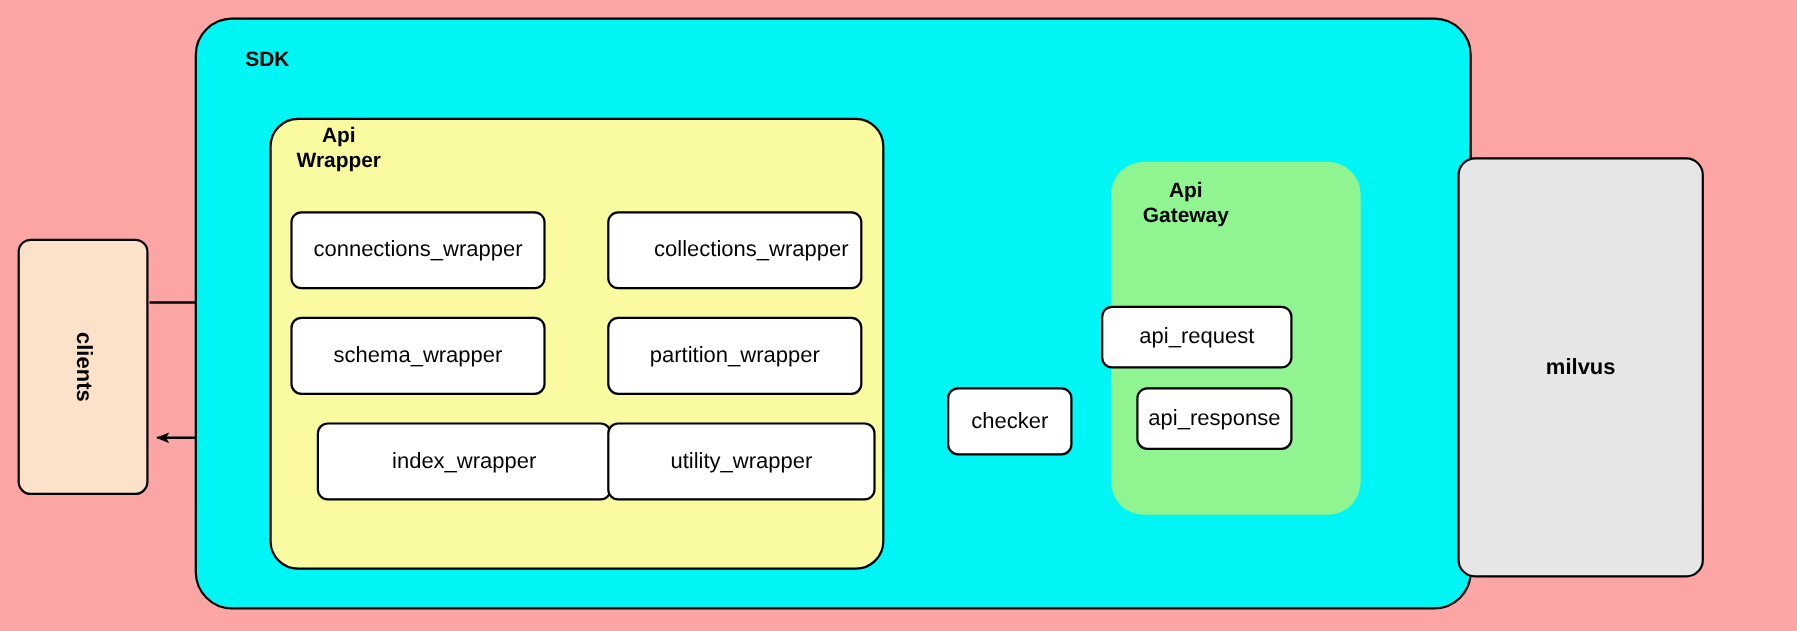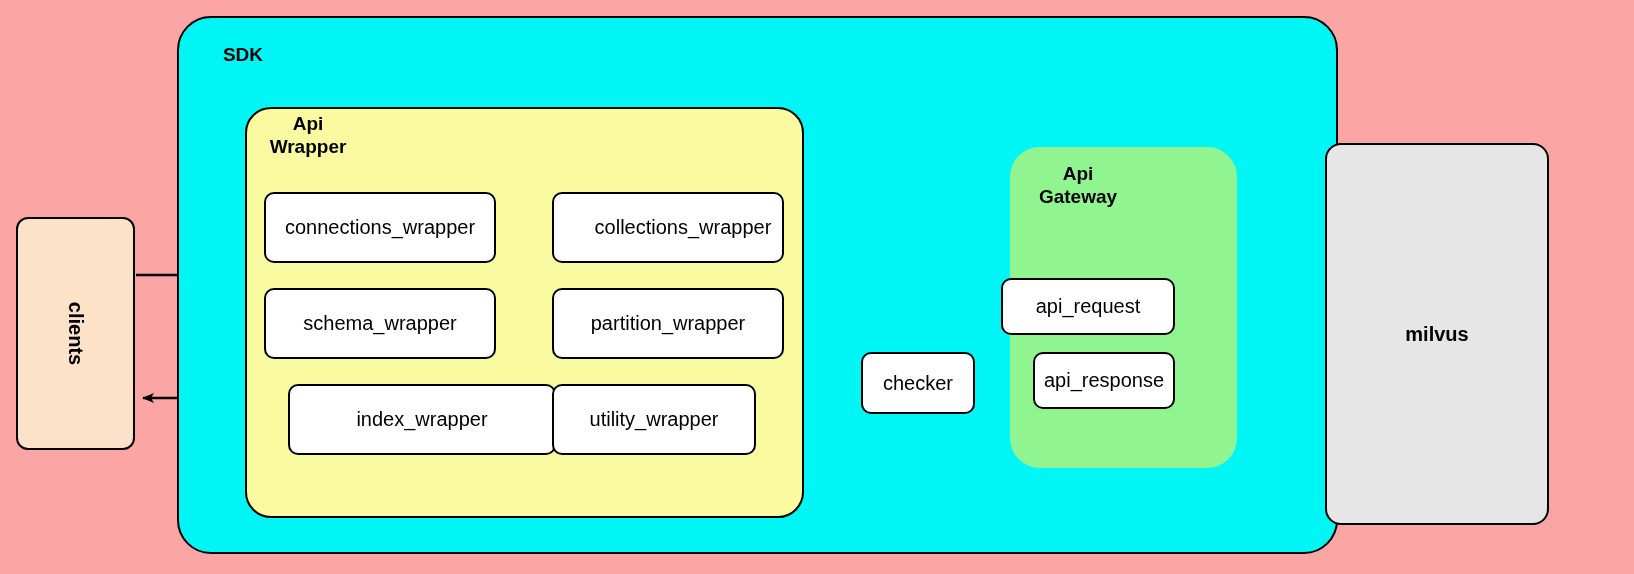--- a/index.html
+++ b/index.html
@@ -125,21 +125,21 @@
     font-weight: bold;
     font-size: 20px;
   }
 
   
   .leaf-connections { left: 264px; top: 192px;  width: 232px; height: 71px; }
   .leaf-collections { left: 552px; top: 192px;  width: 232px; height: 71px; padding-left: 30px; }
   .leaf-schema      { left: 264px; top: 288px;  width: 232px; height: 71px; }
   .leaf-partition   { left: 552px; top: 288px;  width: 232px; height: 71px; }
   .leaf-index       { left: 276px; top: 384px;  width: 268px; height: 71px; margin-left: 12px; }
-  .leaf-utility     { left: 552px; top: 384px;  width: 204px; height: 71px; }
+  .leaf-utility     { left: 552px; top: 384px;  width: 244px; height: 71px; }
 
   .leaf-api-request  { left: 1001px; top: 254px; width: 174px; height: 57px; margin-top: 24px; }
   .leaf-api-response { left: 1033px; top: 352px; width: 142px; height: 57px; }
   .leaf-checker      { left: 861px;  top: 352px; width: 114px; height: 62px; }
 
   
   #connectors {
     position: absolute;
     left: 0;
     top: 0;

